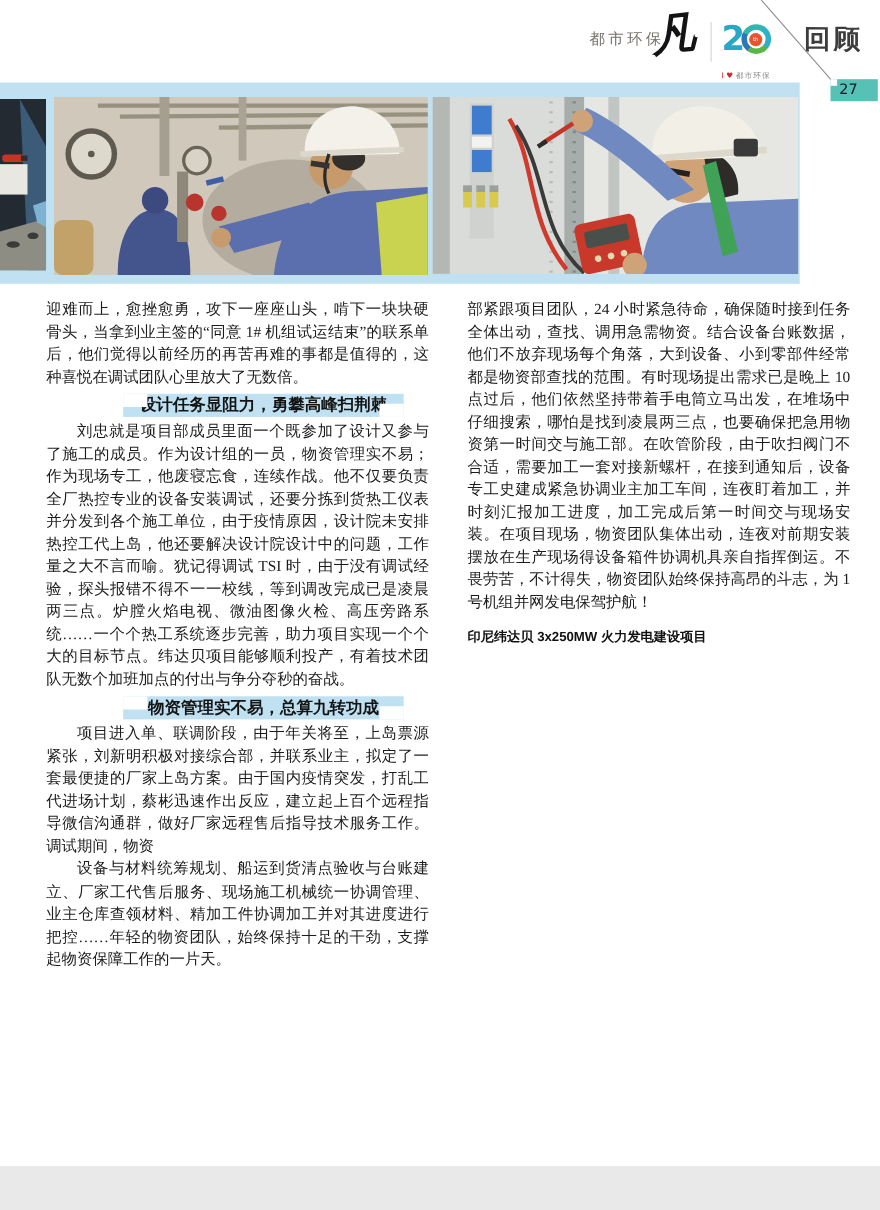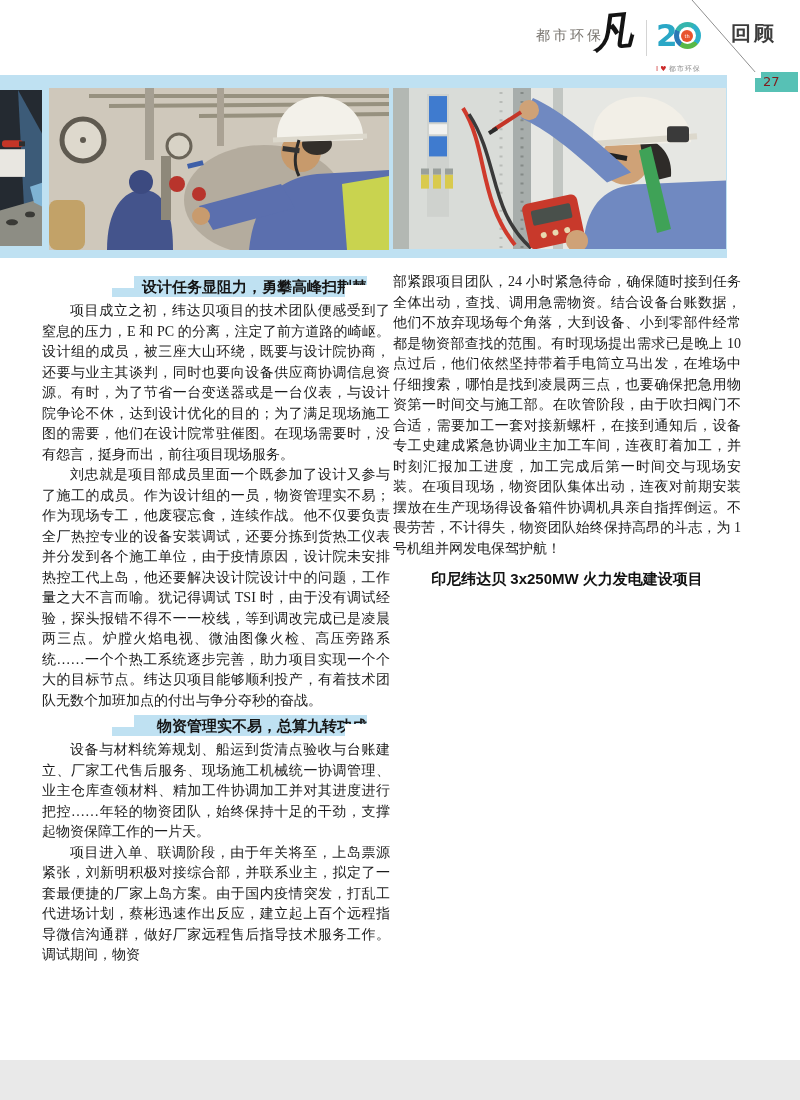--- a/index.html
+++ b/index.html
@@ -17,49 +17,49 @@
   .logo20 .zero{width:27px;height:27px;border-radius:50%;margin-left:-2px;
         background:conic-gradient(from 30deg,#2eb0c9 0 28%,#58b847 28% 52%,#2a78b5 52% 74%,#35b5ae 74% 100%);
         display:flex;align-items:center;justify-content:center;}
   .logo20 .zero .gap{width:17px;height:17px;border-radius:50%;background:#fff;
         display:flex;align-items:center;justify-content:center;}
   .logo20 .zero .dot{width:12px;height:12px;border-radius:50%;background:#e8542e;
         color:#fff;font-size:5px;display:flex;align-items:center;justify-content:center;
         font-family:"DejaVu Sans",sans-serif;}
   .tagline{position:absolute;left:656px;top:64px;font-size:7px;font-family:"DejaVu Sans",sans-serif;}
   .tagline .red{color:#cc2b2b;} .tagline .gray{color:#8a8a8a;letter-spacing:1px;}
-  .huigu{position:absolute;left:731px;top:20px;font-size:20px;font-weight:bold;color:#3c3c3c;
+  .huigu{position:absolute;left:731px;top:20px;font-size:24px;font-weight:bold;color:#3c3c3c;
         letter-spacing:3px;font-family:"Liberation Sans",sans-serif;}
   .diag{position:absolute;left:655px;top:0;width:110px;height:78px;}
   .badge27{position:absolute;left:755px;top:72px;width:43px;height:20px;background:#57c1b5;
-        color:#7f1d1d;font-family:"DejaVu Sans",sans-serif;font-size:13px;line-height:20px;
+        color:#0f172a;font-family:"DejaVu Sans",sans-serif;font-size:13px;line-height:20px;
         padding-left:8px;box-sizing:border-box;}
   .badge27::before{content:"";position:absolute;left:0;top:0;width:6px;height:6px;background:#ffffff;}
 
   
   .band{position:absolute;left:0;top:75px;width:727px;height:183px;background:#bfe1f2;}
   .photo{position:absolute;overflow:hidden;}
   .photo svg{display:block;width:100%;height:100%;}
   .photo-strip{left:0;top:90px;width:42px;height:156px;}
   .photo-left{left:49px;top:88px;width:340px;height:162px;}
   .photo-right{left:393px;top:88px;width:333px;height:161px;}
 
   
   .col{position:absolute;top:272px;width:348px;font-size:14px;line-height:20.5px;
        text-align:justify;}
-  .col-left{left:42px;} .col-right{left:393px;}
+  .col-left{left:42px;} .col-right{left:425px;}
   .col p{margin:0;}
   .col p.indent{text-indent:2em;}
   .sec-head{position:relative;width:255px;margin:4px 0 4px 70px;background:#bfe1f2;
-       text-align:right;font-family:"Liberation Sans",sans-serif;font-weight:bold;
+       text-align:center;font-family:"Liberation Sans",sans-serif;font-weight:bold;
        font-size:15px;line-height:21px;height:21px;color:#141414;}
   .sec-head::before{content:"";position:absolute;left:0;top:0;width:22px;height:12px;background:#fff;}
   .sec-head::after{content:"";position:absolute;right:0;bottom:0;width:22px;height:12px;background:#fff;}
-  .caption{margin-top:10px;text-align:center;font-family:"Liberation Sans",sans-serif;
-       font-weight:bold;font-size:15px;color:#111;}
+  .caption{margin-top:10px;font-family:"Liberation Sans",sans-serif;
+       font-weight:bold;font-size:12px;color:#111;}
 </style>
 </head>
 <body>
 
 <div class="page">
 
   <div class="brand">都市环保</div>
   <div class="seal">凡</div>
   <div class="hdr-divider"></div>
   <div class="logo20">
@@ -174,26 +174,26 @@
             <circle cx="148" cy="144" r="3"></circle>
             <circle cx="160" cy="144" r="3"></circle>
             <circle cx="172" cy="144" r="3"></circle>
           </g>
       </g>
       <circle cx="184" cy="152" r="11" fill="#cfa277"></circle>
     </svg>
   </div>
 
   <div class="col col-left">
+    <p>迎难而上，愈挫愈勇，攻下一座座山头，啃下一块块硬骨头，当拿到业主签的“同意 1# 机组试运结束”的联系单后，他们觉得以前经历的再苦再难的事都是值得的，这种喜悦在调试团队心里放大了无数倍。</p>
     <div class="sec-head">设计任务显阻力，勇攀高峰扫荆棘</div>
-    <p class="indent">项目成立之初，纬达贝项目的技术团队便感受到了窒息的压力，E 和 PC 的分离，注定了前方道路的崎岖。设计组的成员，被三座大山环绕，既要与设计院协商，还要与业主其谈判，同时也要向设备供应商协调信息资源。有时，为了节省一台变送器或是一台仪表，与设计院争论不休，达到设计优化的目的；为了满足现场施工图的需要，他们在设计院常驻催图。在现场需要时，没有怨言，挺身而出，前往项目现场服务。</p>
     <p class="indent">刘忠就是项目部成员里面一个既参加了设计又参与了施工的成员。作为设计组的一员，物资管理实不易；作为现场专工，他废寝忘食，连续作战。他不仅要负责全厂热控专业的设备安装调试，还要分拣到货热工仪表并分发到各个施工单位，由于疫情原因，设计院未安排热控工代上岛，他还要解决设计院设计中的问题，工作量之大不言而喻。犹记得调试 TSI 时，由于没有调试经验，探头报错不得不一一校线，等到调改完成已是凌晨两三点。炉膛火焰电视、微油图像火检、高压旁路系统……一个个热工系统逐步完善，助力项目实现一个个大的目标节点。纬达贝项目能够顺利投产，有着技术团队无数个加班加点的付出与争分夺秒的奋战。</p>
     <div class="sec-head">物资管理实不易，总算九转功成</div>
+    <p class="indent">项目进入单、联调阶段，由于年关将至，上岛票源紧张，刘新明积极对接综合部，并联系业主，拟定了一套最便捷的厂家上岛方案。由于国内疫情突发，打乱工代进场计划，蔡彬迅速作出反应，建立起上百个远程指导微信沟通群，做好厂家远程售后指导技术服务工作。调试期间，物资</p>
     <p class="indent">设备与材料统筹规划、船运到货清点验收与台账建立、厂家工代售后服务、现场施工机械统一协调管理、业主仓库查领材料、精加工件协调加工并对其进度进行把控……年轻的物资团队，始终保持十足的干劲，支撑起物资保障工作的一片天。</p>
-    <p class="indent">项目进入单、联调阶段，由于年关将至，上岛票源紧张，刘新明积极对接综合部，并联系业主，拟定了一套最便捷的厂家上岛方案。由于国内疫情突发，打乱工代进场计划，蔡彬迅速作出反应，建立起上百个远程指导微信沟通群，做好厂家远程售后指导技术服务工作。调试期间，物资</p>
   </div>
 
   <div class="col col-right">
     <p>部紧跟项目团队，24 小时紧急待命，确保随时接到任务全体出动，查找、调用急需物资。结合设备台账数据，他们不放弃现场每个角落，大到设备、小到零部件经常都是物资部查找的范围。有时现场提出需求已是晚上 10 点过后，他们依然坚持带着手电筒立马出发，在堆场中仔细搜索，哪怕是找到凌晨两三点，也要确保把急用物资第一时间交与施工部。在吹管阶段，由于吹扫阀门不合适，需要加工一套对接新螺杆，在接到通知后，设备专工史建成紧急协调业主加工车间，连夜盯着加工，并时刻汇报加工进度，加工完成后第一时间交与现场安装。在项目现场，物资团队集体出动，连夜对前期安装摆放在生产现场得设备箱件协调机具亲自指挥倒运。不畏劳苦，不计得失，物资团队始终保持高昂的斗志，为 1 号机组并网发电保驾护航！</p>
     <div class="caption">印尼纬达贝 3x250MW 火力发电建设项目</div>
   </div>
 
 </div>
 
 </body></html>

